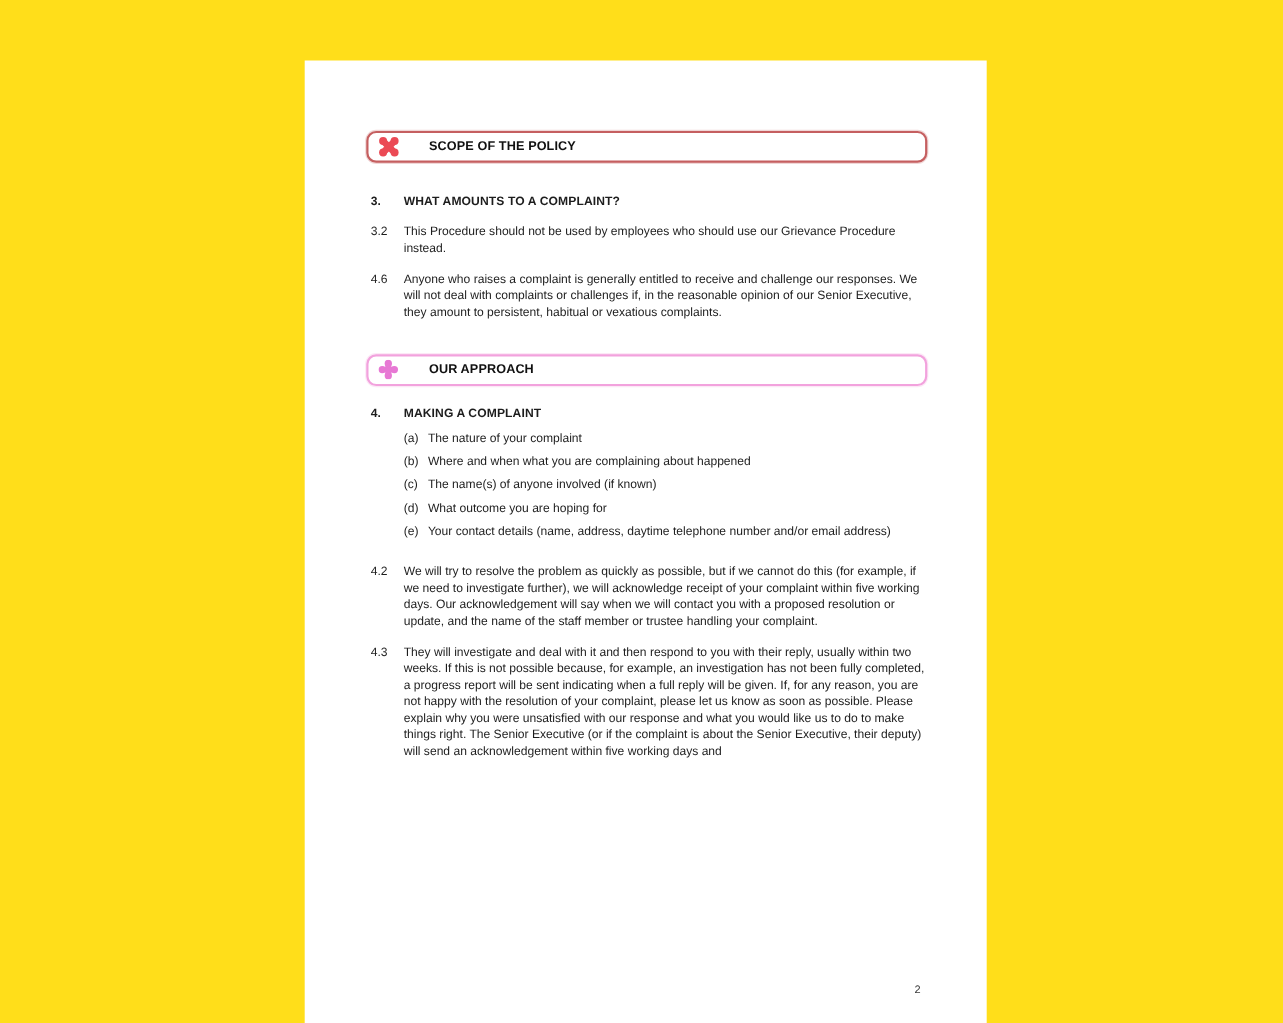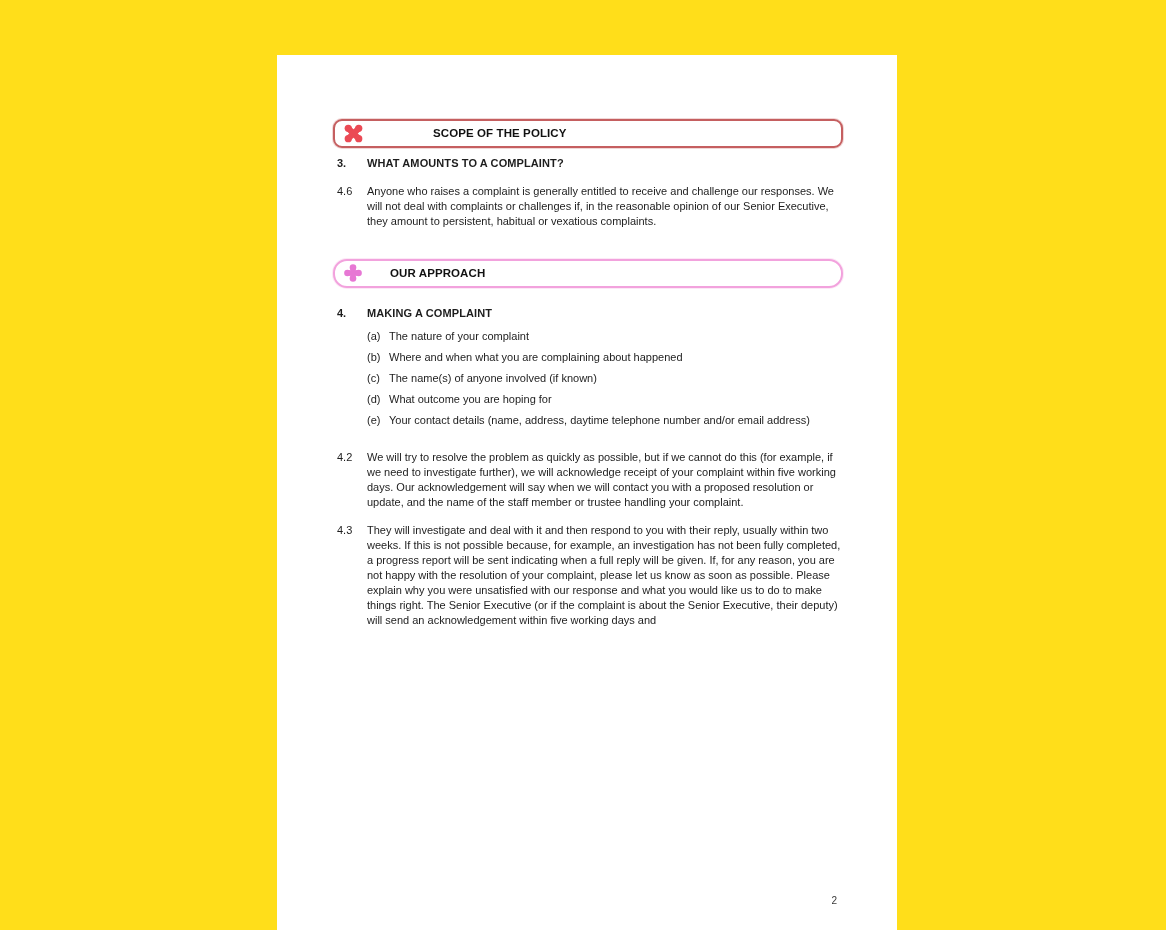--- a/index.html
+++ b/index.html
@@ -36,22 +36,22 @@
   .banner .icon { width: 19px; height: 19px; display: inline-block; flex: 0 0 auto; }
   .banner.red .icon  { color: #EB4A55; }
   .banner.pink .icon { color: #E778D4; }
   .banner .label {
     font-weight: bold;
     font-size: 11.5px;
     letter-spacing: 0.1px;
     margin-left: 27px;
     color: #111;
   }
-  .banner.first { margin-bottom: 8px; gap: 43px; }
-  .banner.second { margin-top: 30px; margin-bottom: 18px; border-radius: 14px; }
+  .banner.first { margin-bottom: 28px; }
+  .banner.second { margin-top: 30px; margin-bottom: 18px; }
 
   
   .row { display: flex; margin-bottom: 13px; }
   .row .num { width: 30px; flex: 0 0 auto; }
   .row .txt { width: 476px; }
   .heading-row { font-weight: bold; }
   .heading-row .txt { letter-spacing: 0.1px; }
   b.inline { font-weight: bold; }
 
   
@@ -88,20 +88,24 @@
       </span>
       <span class="label">SCOPE OF THE POLICY</span>
     </div>
 
     <div class="row heading-row">
       <span class="num">3.</span>
       <span class="txt">WHAT AMOUNTS TO A COMPLAINT?</span>
     </div>
 
 
+    <div class="row">
+      <span class="num">3.2</span>
+      <span class="txt">This Procedure should not be used by employees who should use our Grievance Procedure instead.</span>
+    </div>
 
     <div class="row">
       <span class="num">4.6</span>
       <span class="txt">Anyone who raises a complaint is generally entitled to receive and challenge our responses. We will not deal with complaints or challenges if, in the reasonable opinion of our Senior Executive, they amount to persistent, habitual or vexatious complaints.</span>
     </div>
 
 
 
     <div class="banner pink second">
       <span class="icon">

